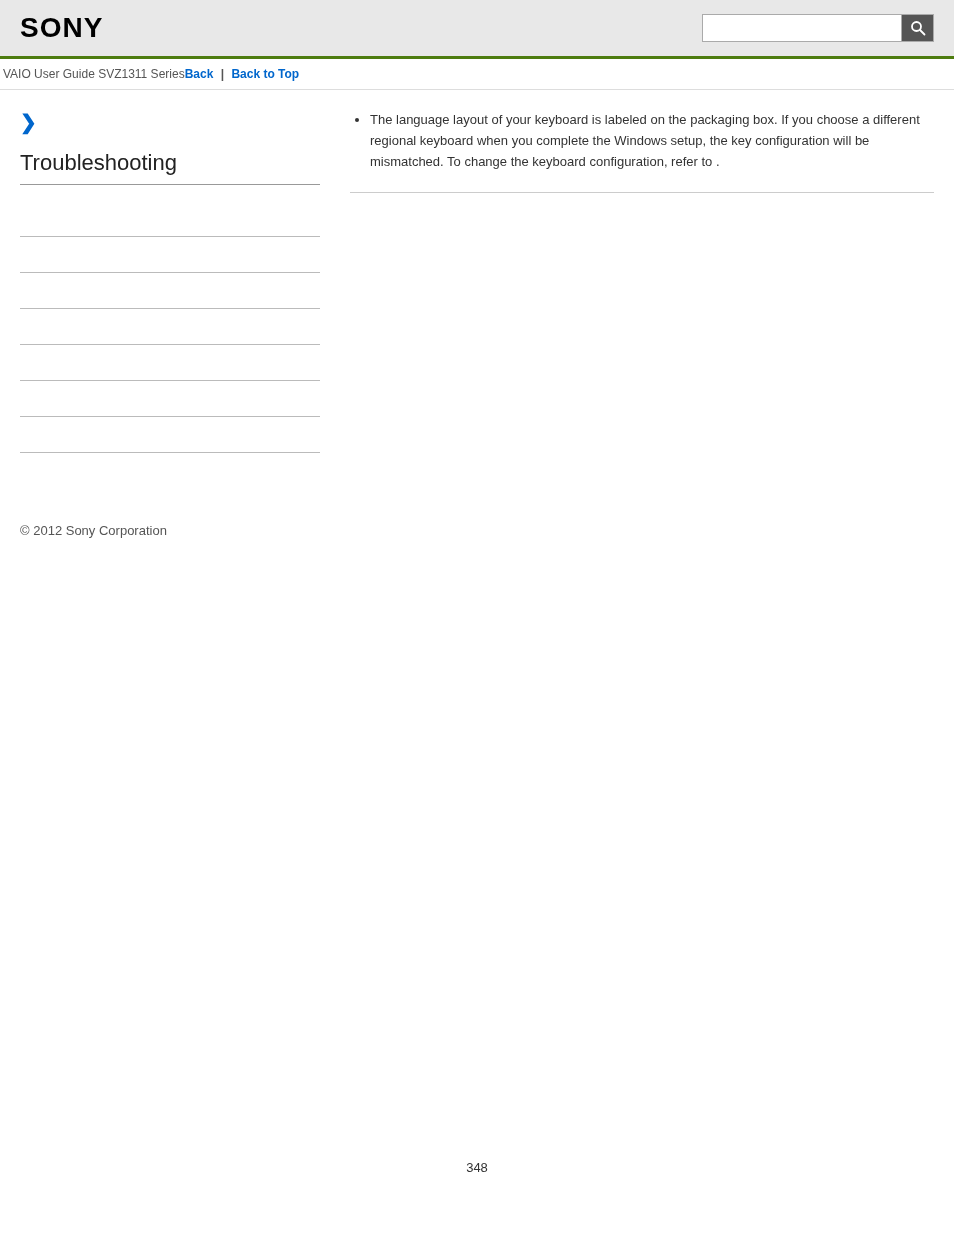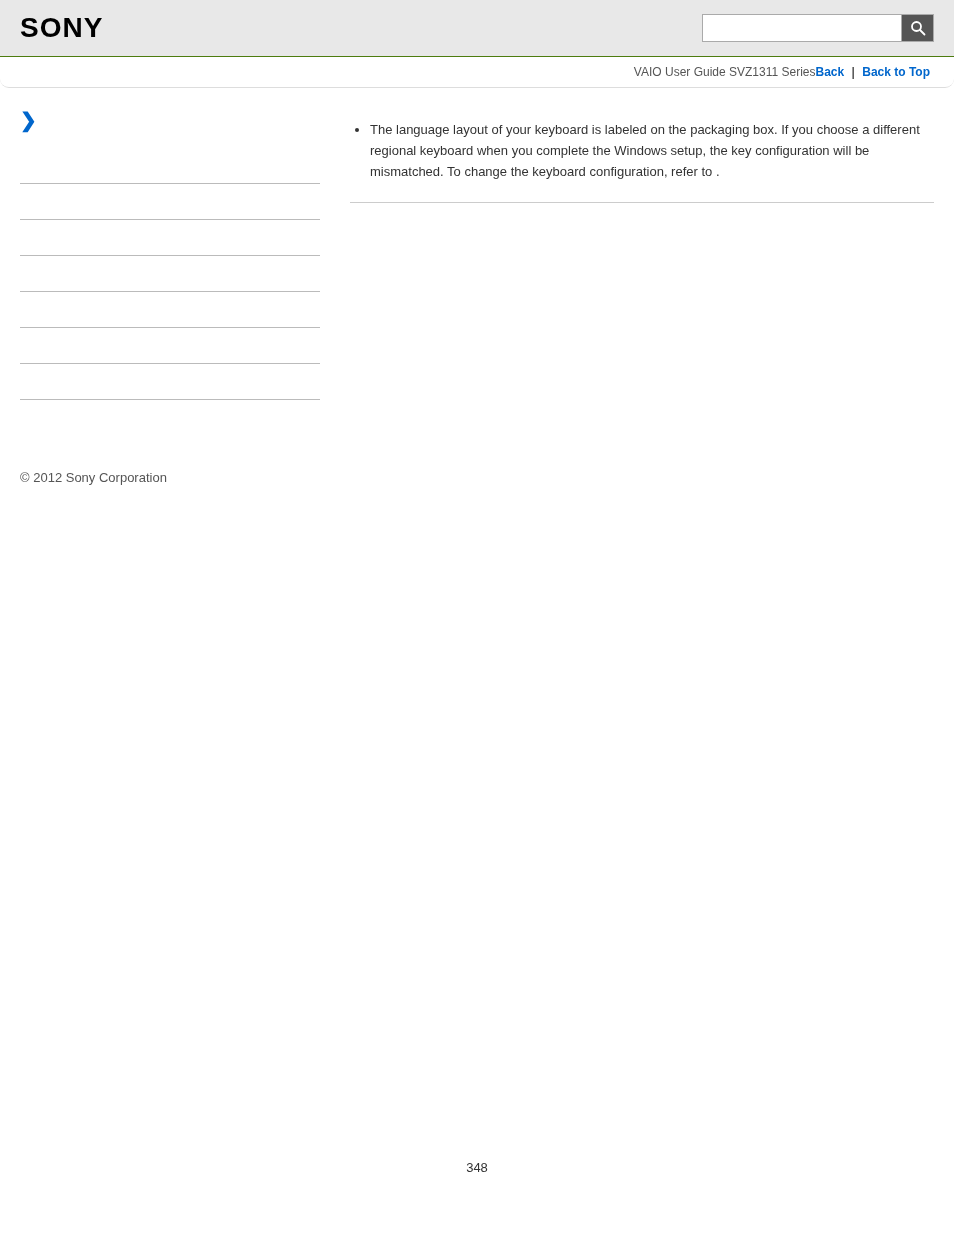--- a/index.html
+++ b/index.html
@@ -17,21 +17,21 @@
       min-height: 1235px;
     }
 
     
     .header {
       background: #e8e8e8;
       padding: 12px 20px;
       display: flex;
       align-items: center;
       justify-content: space-between;
-      border-bottom: 1px solid #4d7c0f;
+      border-bottom: 3px solid #4d7c0f;
     }
 
     .sony-logo {
       font-size: 28px;
       font-weight: 900;
       letter-spacing: 1px;
       color: #000;
       font-family: Arial Black, Arial, sans-serif;
     }
 
@@ -60,26 +60,25 @@
       cursor: pointer;
       display: flex;
       align-items: center;
       justify-content: center;
       color: #fff;
       font-size: 15px;
     }
 
     
     .nav-bar {
-      padding: 8px 24px;
-      display: flex;
-      align-items: center;
-      justify-content: flex-end;
+      padding: 8px 3px;
+      display: flex;
+      align-items: center;
+      justify-content: flex-start;
       border-bottom: 1px solid #ddd;
-      border-radius: 9px;
     }
 
     .nav-breadcrumb {
       font-size: 12px;
       color: #555;
     }
 
     .nav-links {
       font-size: 12px;
       font-weight: bold;
@@ -143,21 +142,20 @@
     
     .content-area {
       flex: 1;
       padding-left: 10px;
     }
 
     .content-body {
       font-size: 13px;
       line-height: 1.6;
       color: #333;
-      margin-top: 12px;
     }
 
     .content-body ul {
       list-style: disc;
       padding-left: 20px;
       margin-bottom: 16px;
     }
 
     .content-body ul li {
       margin-bottom: 8px;
@@ -219,20 +217,21 @@
     <a href="#">Back</a>
     <span class="separator">|</span>
     <a href="#">Back to Top</a>
   </div>
 </nav>
 
 <div class="main-content">
 
   <aside class="sidebar">
     <span class="chevron-icon">❯</span>
+    <h2 class="sidebar-title">Troubleshooting</h2>
     <ul class="sidebar-links">
       <li>
         <a href="#">&nbsp;</a>
       </li>
       <li>
         <a href="#">&nbsp;</a>
       </li>
       <li>
         <a href="#">&nbsp;</a>
       </li>

